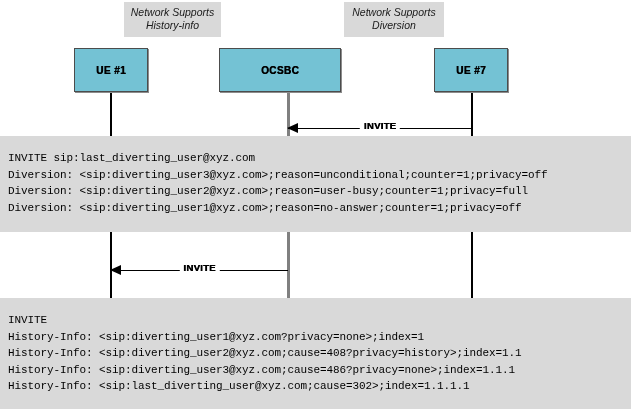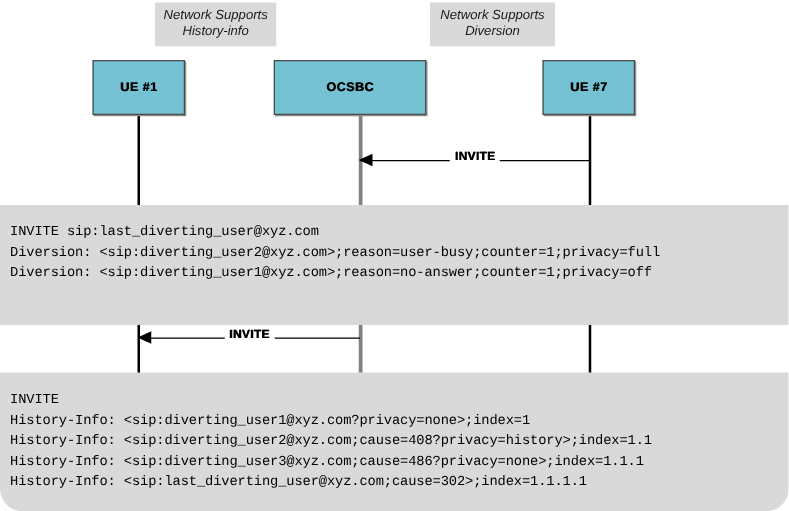--- a/index.html
+++ b/index.html
@@ -9,21 +9,20 @@
   }
   body {
     font-family: "Liberation Sans", sans-serif;
   }
   #canvas {
     position: relative;
     width: 631px;
     height: 409px;
     background: #ffffff;
     overflow: hidden;
-    border-radius: 18px;
   }
 
   
   .annot {
     position: absolute;
     background: #d9d9d9;
     color: #1a1a1a;
     font-family: "Liberation Sans", sans-serif;
     font-style: italic;
     font-size: 10.5px;
@@ -117,21 +116,21 @@
 
   
   .sip-block {
     position: absolute;
     left: 0;
     width: 631px;
     background: #d9d9d9;
     box-sizing: border-box;
     padding: 14px 0 14px 8px;
   }
-  #sip-block-diversion { top: 164px; height: 96px; }
+  #sip-block-diversion { top: 136px; height: 96px; }
   #sip-block-history  { top: 298px; height: 111px; }
   .sip-line {
     font-family: "Liberation Mono", monospace;
     font-size: 11px;
     line-height: 16.5px;
     color: #000000;
     white-space: pre;
     letter-spacing: -0.1px;
   }
 </style>
@@ -160,20 +159,21 @@
   </div>
 
   <div class="msg" id="msg-invite-1">
     <div class="line"></div>
     <div class="head"></div>
     <div class="msg-label">INVITE</div>
   </div>
 
   <div class="sip-block" id="sip-block-diversion">
     <div class="sip-line">INVITE sip:last_diverting_user@xyz.com</div>
+    <div class="sip-line">Diversion: &lt;sip:diverting_user3@xyz.com&gt;;reason=unconditional;counter=1;privacy=off</div>
     <div class="sip-line">Diversion: &lt;sip:diverting_user2@xyz.com&gt;;reason=user-busy;counter=1;privacy=full</div>
     <div class="sip-line">Diversion: &lt;sip:diverting_user1@xyz.com&gt;;reason=no-answer;counter=1;privacy=off</div>
   </div>
 
   <div class="msg" id="msg-invite-2">
     <div class="line"></div>
     <div class="head"></div>
     <div class="msg-label">INVITE</div>
   </div>
 

